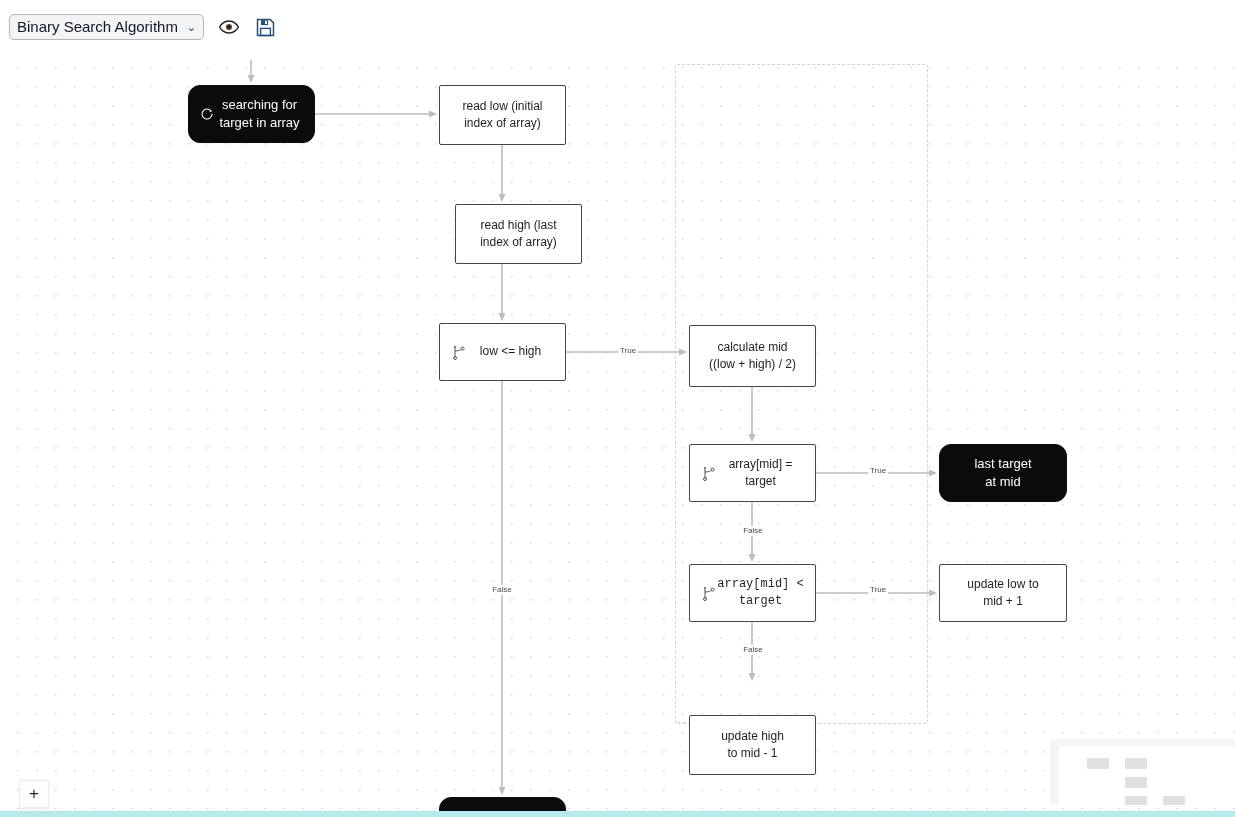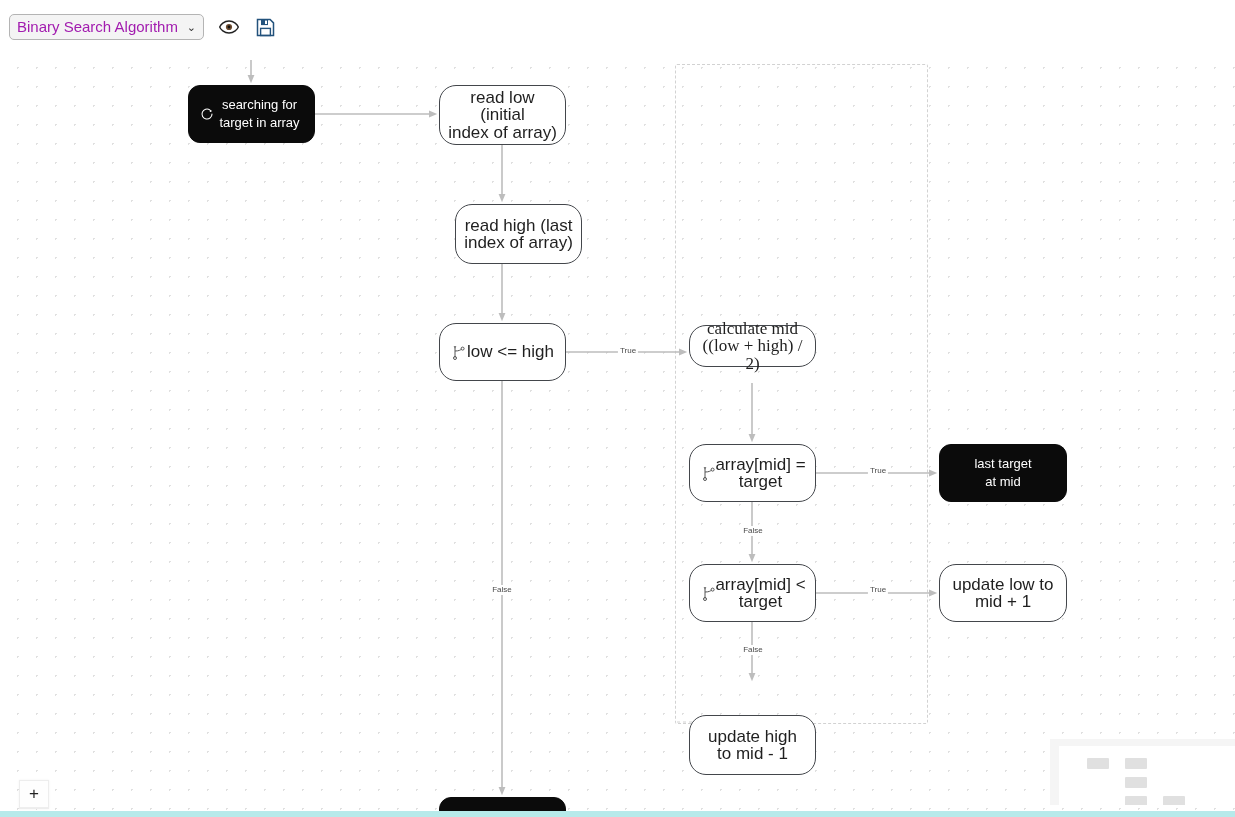--- a/index.html
+++ b/index.html
@@ -32,21 +32,21 @@
     align-items: center;
     gap: 14px;
     padding-left: 9px;
     box-sizing: border-box;
     z-index: 40;
   }
 
   #flow-select {
     font-family: "Liberation Sans", sans-serif;
     font-size: 15px;
-    color: #a21caf;
+    color: #0f172a;
     background: #f4f4f4;
     border: 1px solid #b4b4b4;
     border-radius: 5px;
     padding: 3px 6px 4px 7px;
     height: 26px;
     line-height: 18px;
     box-sizing: border-box;
     cursor: pointer;
     appearance: none;
     -webkit-appearance: none;
@@ -109,26 +109,26 @@
   }
 
   
   .node {
     position: absolute;
     box-sizing: border-box;
     display: flex;
     align-items: center;
     justify-content: center;
     text-align: center;
-    font-size: 17px;
+    font-size: 12px;
     line-height: 17.5px;
     color: #1f1f1f;
     background: #ffffff;
     border: 1.2px solid #43464b;
-    border-radius: 17px;
+    border-radius: 2px;
     z-index: 10;
     cursor: pointer;
     padding: 4px 8px;
   }
   .node .node-label { display: block; white-space: pre-line; }
 
   .node.terminal {
     background: #0b0b0b;
     border: 1.2px solid #0b0b0b;
     border-radius: 12px;
@@ -315,21 +315,21 @@
             <svg width="13" height="15" viewBox="0 0 13 15">
               <path d="M3 2.5 L3 12.5" stroke="#555" stroke-width="1" fill="none"></path>
               <path d="M3 6 C7 6 8.5 5 9.5 4" stroke="#555" stroke-width="1" fill="none"></path>
               <path d="M1.6 1.3 L4.4 1.3 L3 3.4 z" fill="#555"></path>
               <circle cx="10.6" cy="3.6" r="1.5" fill="none" stroke="#555" stroke-width="1"></circle>
               <circle cx="3" cy="13" r="1.5" fill="none" stroke="#555" stroke-width="1"></circle>
             </svg>
           </span>
           <span class="node-label" style="padding-left: 16px;">low &lt;= high</span>
         </div>
-        <div class="node" style="left: 689px; top: 271px; width: 127px; height: 42px; font-family: Liberation Serif, serif;">
+        <div class="node" style="left: 689px; top: 271px; width: 127px; height: 62px;">
           <span class="node-label">calculate mid
 ((low + high) / 2)</span>
         </div>
         <div class="node decision" style="left: 689px; top: 390px; width: 127px; height: 58px;">
           <span class="node-icon">
             <svg width="13" height="15" viewBox="0 0 13 15">
               <path d="M3 2.5 L3 12.5" stroke="#555" stroke-width="1" fill="none"></path>
               <path d="M3 6 C7 6 8.5 5 9.5 4" stroke="#555" stroke-width="1" fill="none"></path>
               <path d="M1.6 1.3 L4.4 1.3 L3 3.4 z" fill="#555"></path>
               <circle cx="10.6" cy="3.6" r="1.5" fill="none" stroke="#555" stroke-width="1"></circle>
@@ -346,21 +346,21 @@
         <div class="node decision" style="left: 689px; top: 510px; width: 127px; height: 58px;">
           <span class="node-icon">
             <svg width="13" height="15" viewBox="0 0 13 15">
               <path d="M3 2.5 L3 12.5" stroke="#555" stroke-width="1" fill="none"></path>
               <path d="M3 6 C7 6 8.5 5 9.5 4" stroke="#555" stroke-width="1" fill="none"></path>
               <path d="M1.6 1.3 L4.4 1.3 L3 3.4 z" fill="#555"></path>
               <circle cx="10.6" cy="3.6" r="1.5" fill="none" stroke="#555" stroke-width="1"></circle>
               <circle cx="3" cy="13" r="1.5" fill="none" stroke="#555" stroke-width="1"></circle>
             </svg>
           </span>
-          <span class="node-label" style="padding-left: 16px;">array[mid] &lt;
+          <span class="node-label" style="padding-left: 16px; font-family: Liberation Mono, monospace;">array[mid] &lt;
 target</span>
         </div>
         <div class="node" style="left: 939px; top: 510px; width: 128px; height: 58px;">
           <span class="node-label">update low to
 mid + 1</span>
         </div>
         <div class="node" style="left: 689px; top: 661px; width: 127px; height: 60px;">
           <span class="node-label">update high
 to mid - 1</span>
         </div>

